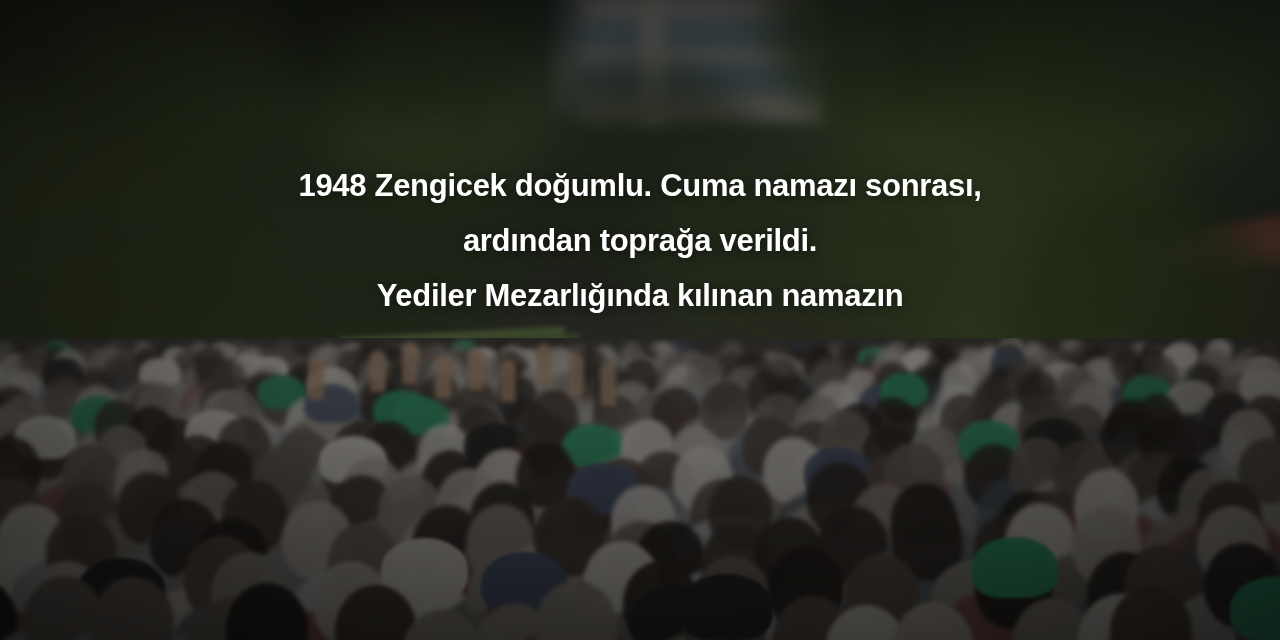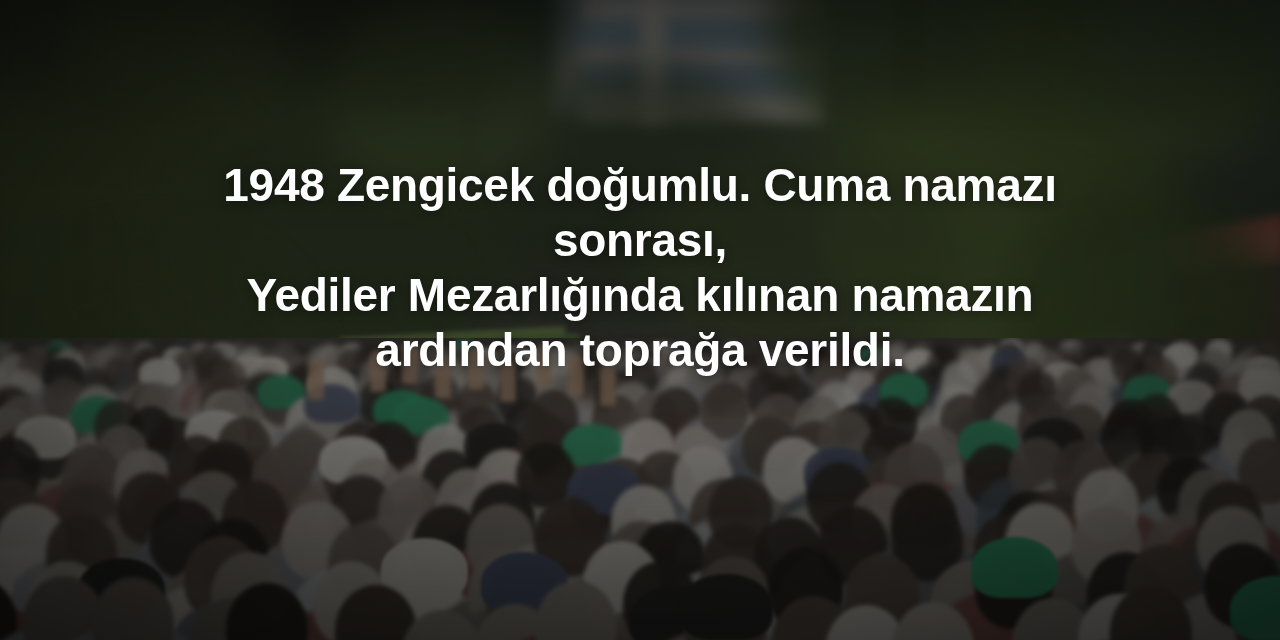--- a/index.html
+++ b/index.html
@@ -270,21 +270,21 @@
     letter-spacing: -0.5px;
     line-height: 1.0;
     text-align: center;
     margin: 0;
     text-shadow: 0 2px 10px rgba(0,0,0,.45);
     user-select: none;
   }
   .body-copy {
     margin: 0;
     padding-top: 66px;
-    font-size: 46px;
+    font-size: 31px;
     font-weight: 700;
     line-height: 55px;
     color: #ffffff;
     text-align: center;
     max-width: 1000px;
     letter-spacing: -0.3px;
     text-shadow: 0 2px 10px rgba(0,0,0,.40);
     user-select: none;
   }
   .body-copy span { display: block; }
@@ -1209,18 +1209,18 @@
 
     <div class="dim"></div>
   </div>
 
   <div class="vignette"></div>
 
   <div class="content">
 
     <p class="body-copy" style="color: rgb(255, 255, 255);">
       <span>1948 Zengicek doğumlu. Cuma namazı sonrası,</span>
+      <span>ardından toprağa verildi.</span>
       <span>Yediler Mezarlığında kılınan namazın</span>
-      <span>ardından toprağa verildi.</span>
     </p>
   </div>
 
 </div>
 
 </body></html>

